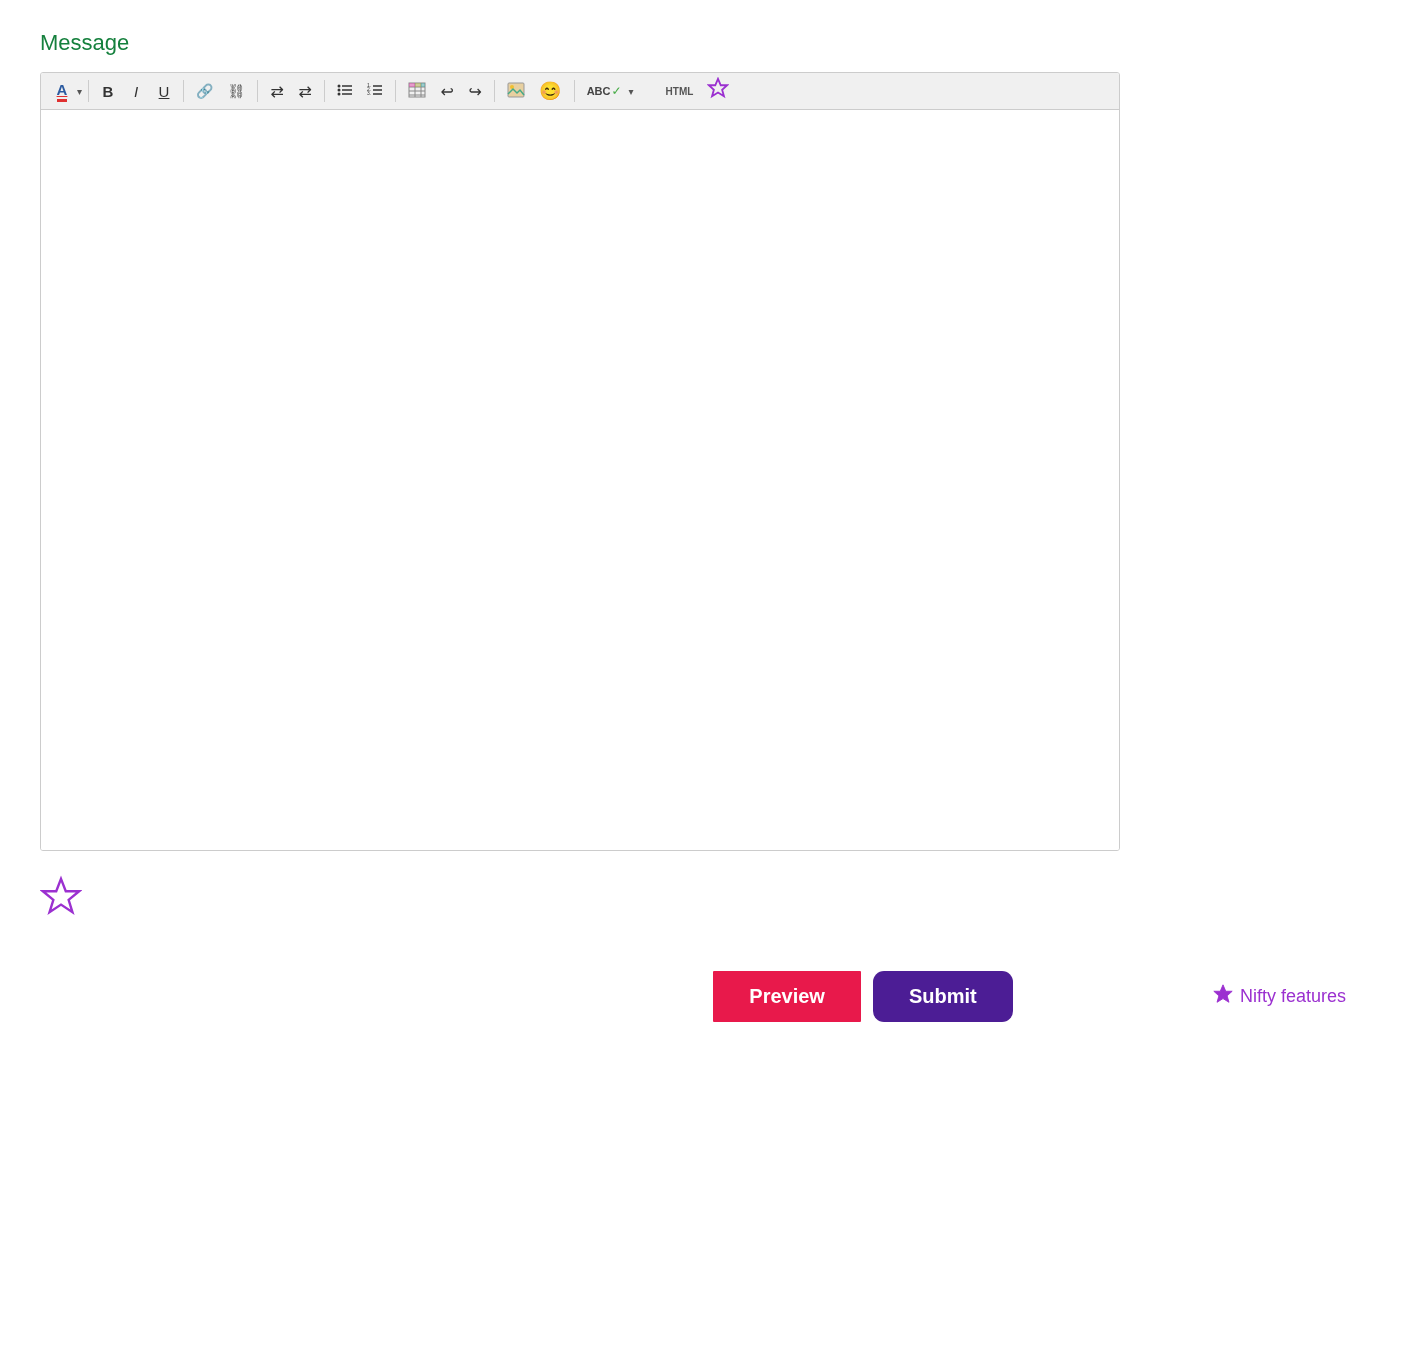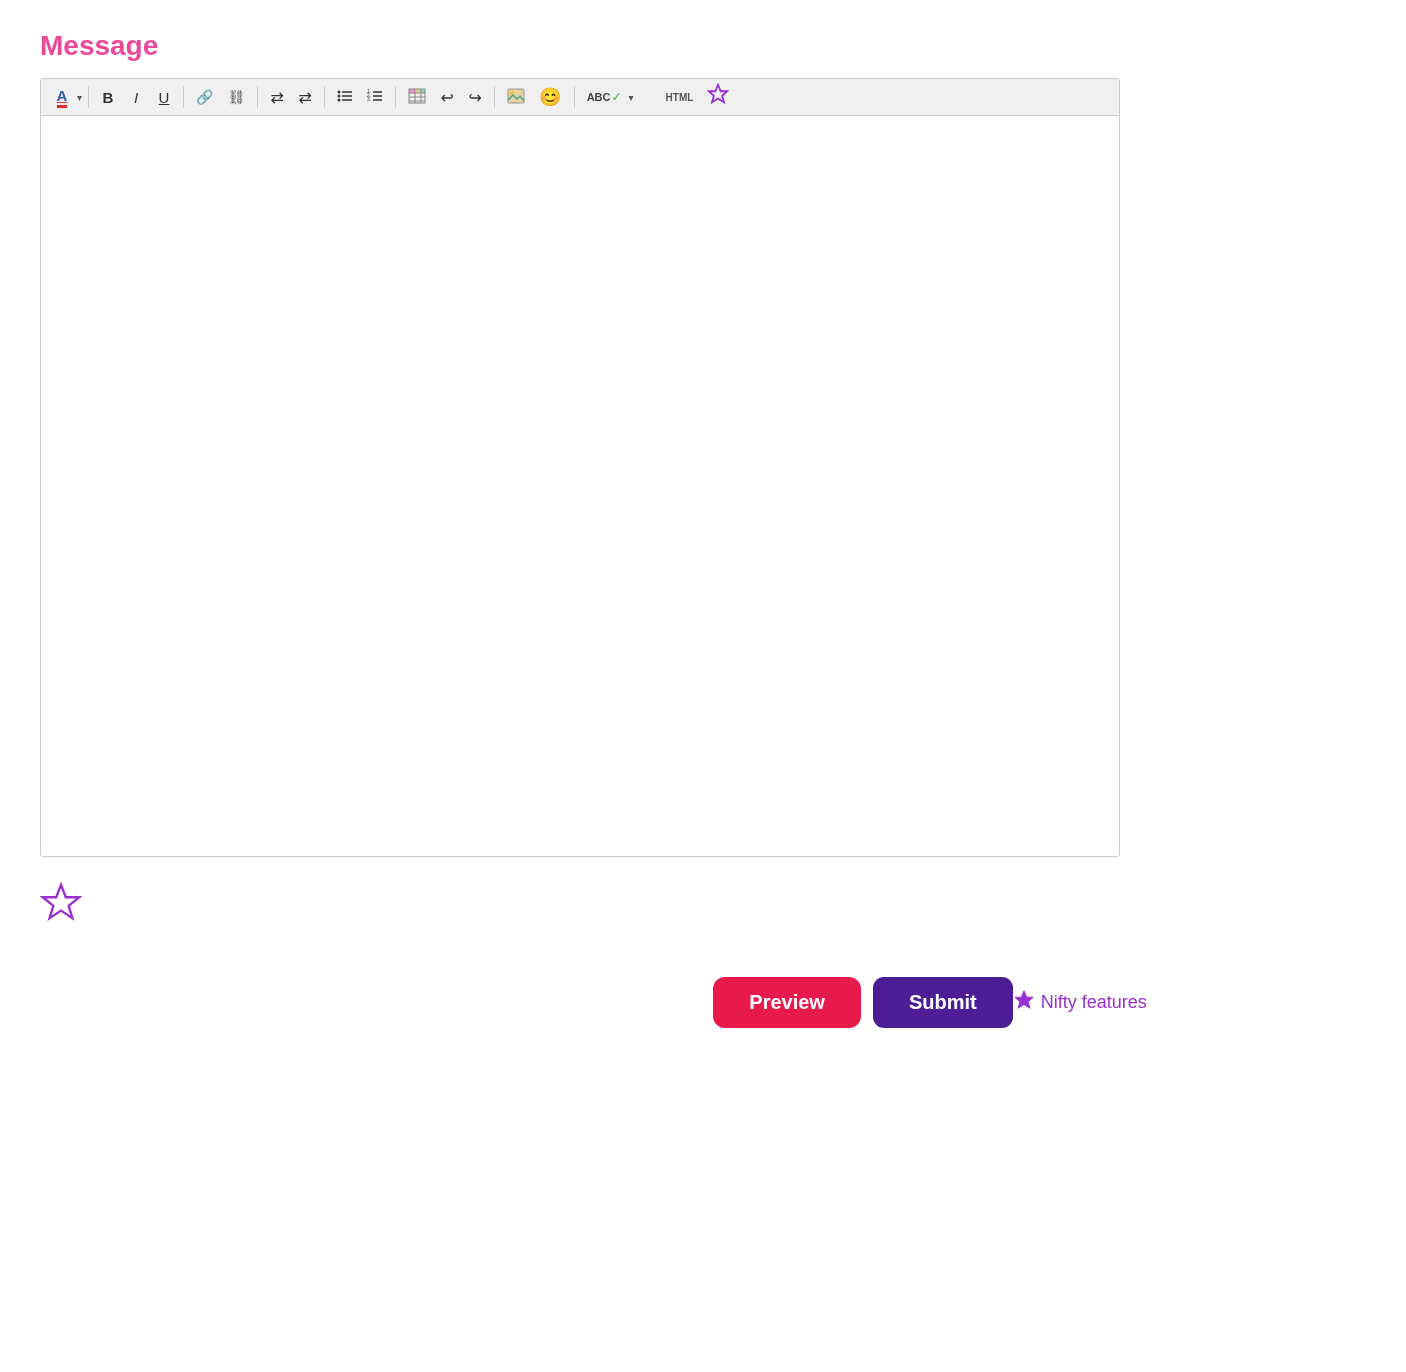--- a/index.html
+++ b/index.html
@@ -10,23 +10,23 @@
 
     body {
       font-family: Arial, Helvetica, sans-serif;
       background: #fff;
       padding: 30px 40px;
       width: 1406px;
       min-height: 1372px;
     }
 
     .page-title {
-      font-size: 28px;
-      font-weight: bold;
-      color: #ec4899;
+      font-size: 22px;
+      font-weight: normal;
+      color: #15803d;
       margin-bottom: 16px;
     }
 
     .editor-wrapper {
       border: 1px solid #ccc;
       border-radius: 3px;
       overflow: hidden;
       width: 1080px;
     }
 
@@ -126,21 +126,21 @@
     .buttons-group {
       display: flex;
       gap: 12px;
       margin-left: 340px;
     }
 
     .btn-preview {
       background: #e8194b;
       color: #fff;
       border: none;
-      border-radius: 12px;
+      border-radius: 1px;
       padding: 14px 36px;
       font-size: 20px;
       font-weight: bold;
       cursor: pointer;
     }
 
     .btn-submit {
       background: #4c1d95;
       color: #fff;
       border: none;
@@ -318,21 +318,21 @@
     </svg>
   </span>
 </div>
 
 <div class="actions-row">
   <div style="flex:1;"></div>
   <div class="buttons-group">
     <button class="btn-preview">Preview</button>
     <button class="btn-submit">Submit</button>
   </div>
-  <div style="flex:1; display:flex; align-items:center; padding-right:20px;">
+  <div style="flex:1; display:flex; justify-content:flex-end; align-items:center; padding-right:20px;">
     <div class="nifty-features">
       <span>
         <svg width="22" height="22" viewBox="0 0 24 24">
           <polygon points="12,2 15,9 22,9 16.5,14 18.5,21 12,17 5.5,21 7.5,14 2,9 9,9" fill="#9b30d0" stroke="#9b30d0" stroke-width="1"></polygon>
         </svg>
       </span>
       <span>Nifty features</span>
     </div>
   </div>
 </div>

